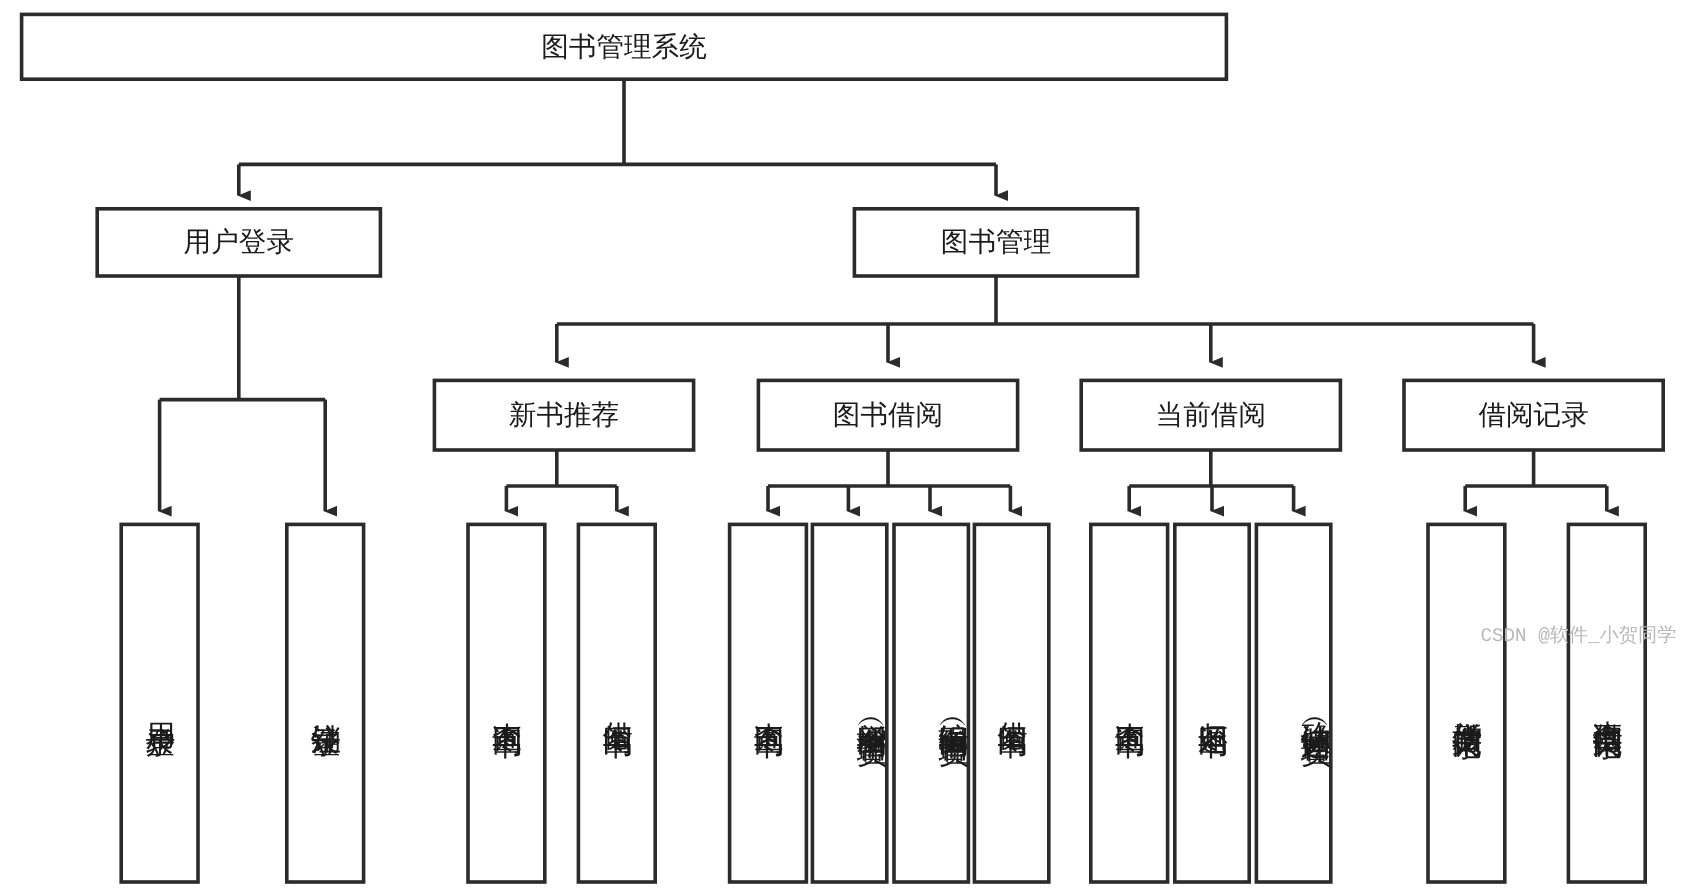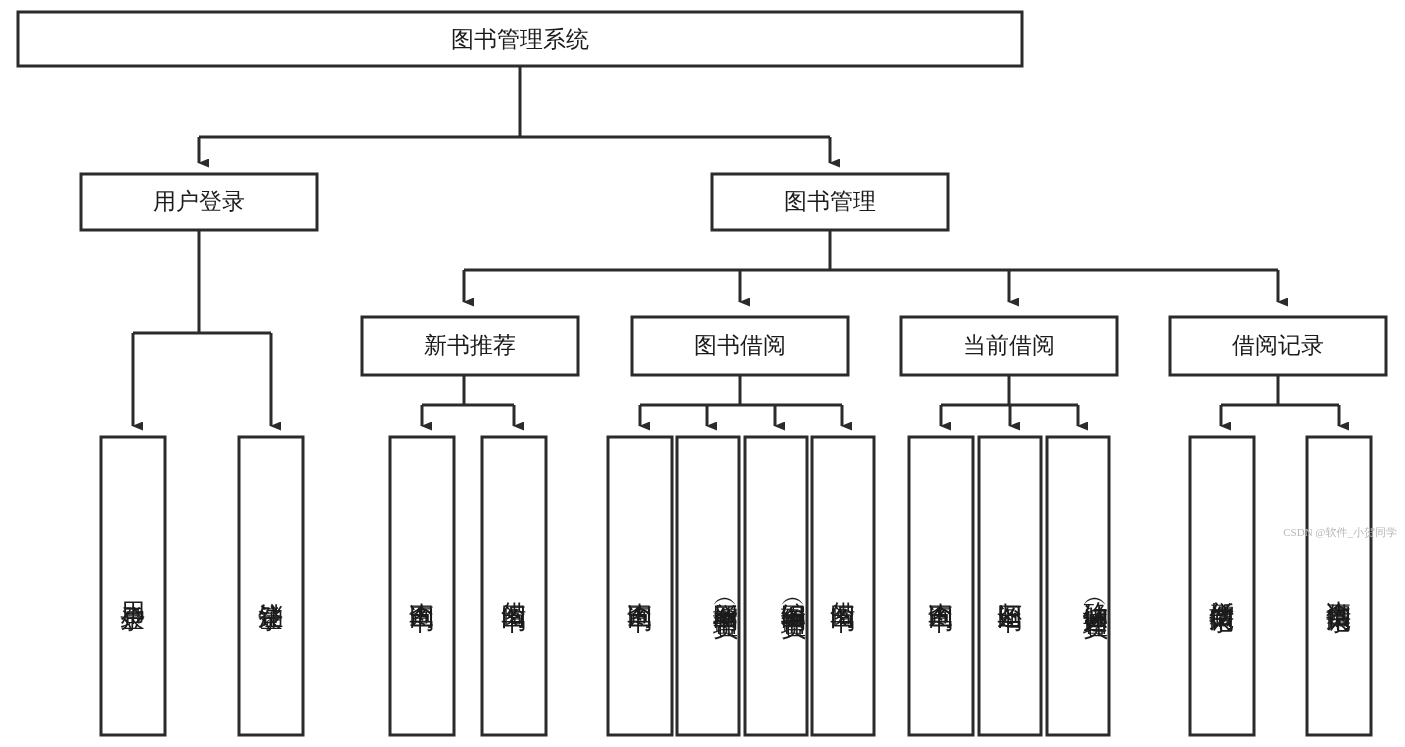--- a/index.html
+++ b/index.html
@@ -54,22 +54,22 @@
     color: #1b1b1b;
     letter-spacing: 2px;
     text-align: center;
     white-space: nowrap;
     pointer-events: none;
   }
   .watermark {
     position: absolute;
     right: 8px;
     bottom: 6px;
-    font-family: Liberation Serif, serif;
-    font-size: 11px;
+    font-family: Liberation Mono, monospace;
+    font-size: 16px;
     color: #b8b8b8;
     white-space: nowrap;
     user-select: none;
   }
 </style>
 </head>
 <body>
 
 <div id="diagram-root">
 

